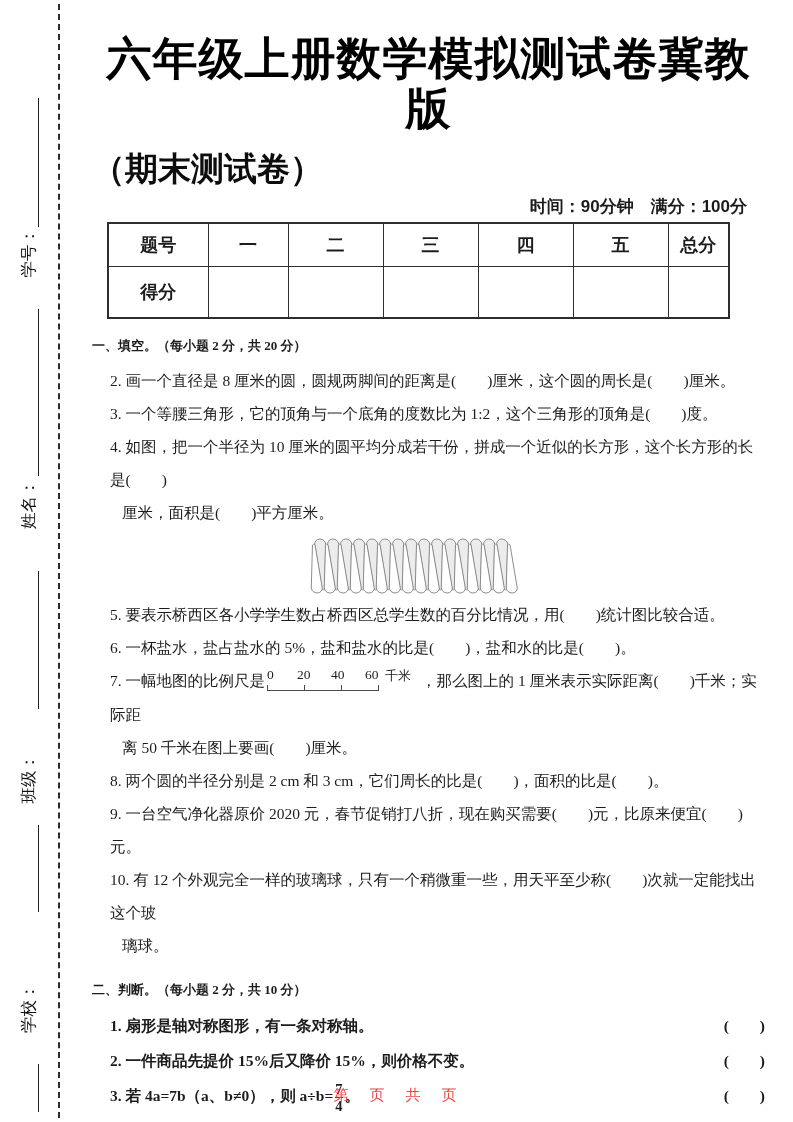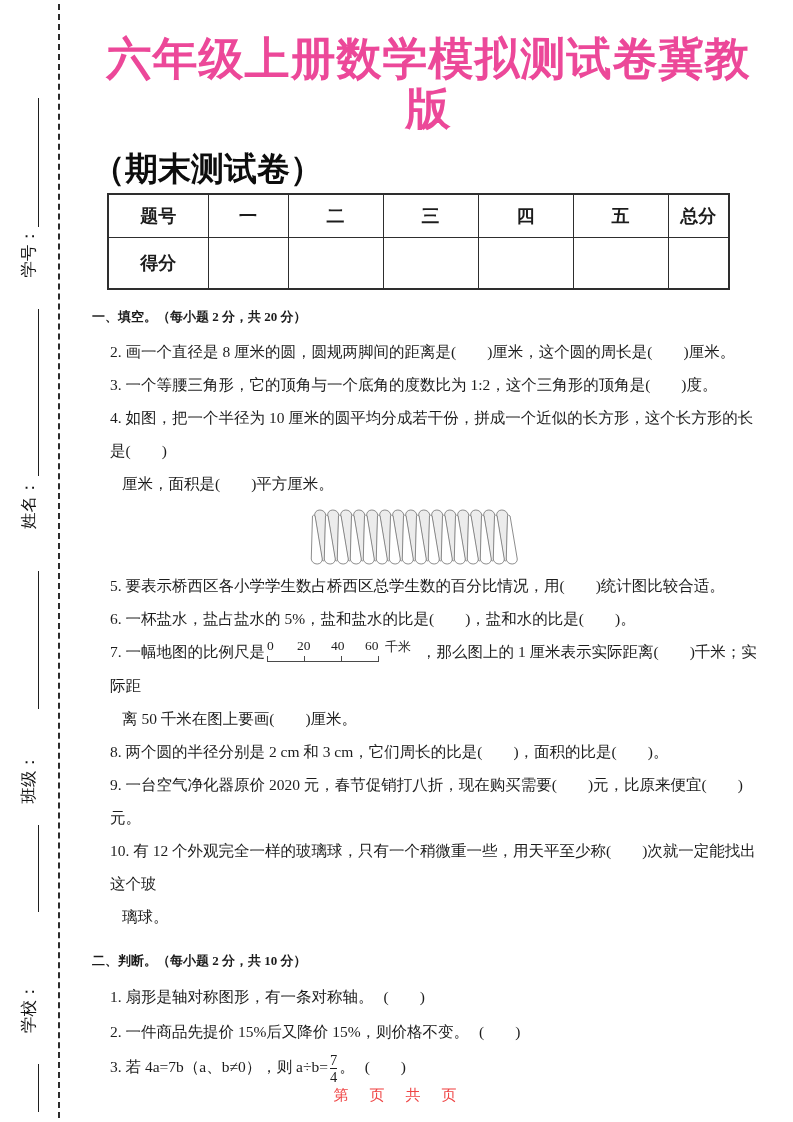--- a/index.html
+++ b/index.html
@@ -18,21 +18,21 @@
     transform:rotate(-90deg); transform-origin:0 0;
     display:flex; align-items:flex-end; line-height:28px;
     font-size:16.5px; color:#111; white-space:nowrap;
   }
   .side-line { display:inline-block; height:0; border-bottom:1.6px solid #1f1f1f; margin-bottom:4px; }
   .side-label { display:inline-block; }
   
   .content { margin:0 28px 0 92px; }
   .title {
     margin-top:34px; text-align:center; font-family:"Liberation Sans","DejaVu Sans",sans-serif;
-    font-weight:700; font-size:45px; line-height:50px; letter-spacing:1px; color:#ec4899;
+    font-weight:700; font-size:45px; line-height:50px; letter-spacing:1px; color:#000000;
   }
   .subtitle {
     margin-top:16px; text-align:left; font-family:"Liberation Sans","DejaVu Sans",sans-serif;
     font-weight:700; font-size:33px; line-height:38px; color:#0d0d0d;
   }
   .info-line {
     margin-top:8px; text-align:right; padding-right:18px;
     font-family:"Liberation Sans","DejaVu Sans",sans-serif; font-weight:600; font-size:17px; line-height:21px;
   }
   
@@ -51,21 +51,21 @@
   .q { margin:0; padding-left:18px; line-height:33px; font-size:15.5px; }
   .q .cont { display:block; padding-left:12px; }
   .diagram { margin:5px 0 2px 216px; width:212px; height:62px; }
   
   .scale { position:relative; display:inline-block; width:152px; height:30px; vertical-align:-12px; margin:0 2px; }
   .scale-num { position:absolute; top:0; font-size:13.5px; line-height:14px; }
   .scale-unit { position:absolute; top:1px; left:118px; font-size:13px; line-height:14px; }
   .scale-rule { position:absolute; left:0; top:22px; width:112px; border-bottom:1.2px solid #4a4a4a; }
   .scale-tick { position:absolute; top:17px; height:5px; border-left:1.2px solid #4a4a4a; }
   
-  .j { display:flex; align-items:baseline; padding-left:18px; line-height:35px; font-size:15.5px; }
+  .j { display:flex; justify-content:space-between; align-items:baseline; padding-left:18px; line-height:35px; font-size:15.5px;font-weight:bold; }
   .j .ans { white-space:nowrap; padding-left:10px; }
   .frac { display:inline-flex; flex-direction:column; text-align:center; vertical-align:middle; line-height:16px; font-size:14.5px; margin:0 2px; }
   .frac .den { border-top:1.2px solid #1c1c1c; }
   .footer {
     position:absolute; left:0; bottom:17px; width:100%; text-align:center;
     font-size:15px; letter-spacing:3px; color:#ef4444;
   }
   .wg { fill:#ececec; stroke:#828282; stroke-width:0.9; stroke-linejoin:round; }
   .ww { fill:#ffffff; stroke:#828282; stroke-width:0.9; stroke-linejoin:round; }
 </style>
@@ -84,20 +84,21 @@
     <span class="side-label" style="margin-left:42px">姓名：</span>
     <span class="side-line" style="width:167px;margin-left:3px"></span>
     <span class="side-label" style="margin-left:32px">学号：</span>
     <span class="side-line" style="width:129px;margin-left:1px"></span>
   </div>
 
   <div class="content">
 
     <div class="title">六年级上册数学模拟测试卷冀教版</div>
     <div class="subtitle">（期末测试卷）</div>
+    <div class="info-line">时间：90分钟　满分：100分</div>
 
     <table class="score">
       <tbody>
           <tr class="row-h1">
         <td style="width:100px">题号</td>
         <td style="width:80px">一</td>
         <td style="width:95px">二</td>
         <td style="width:95px">三</td>
         <td style="width:95px">四</td>
         <td style="width:95px">五</td>

